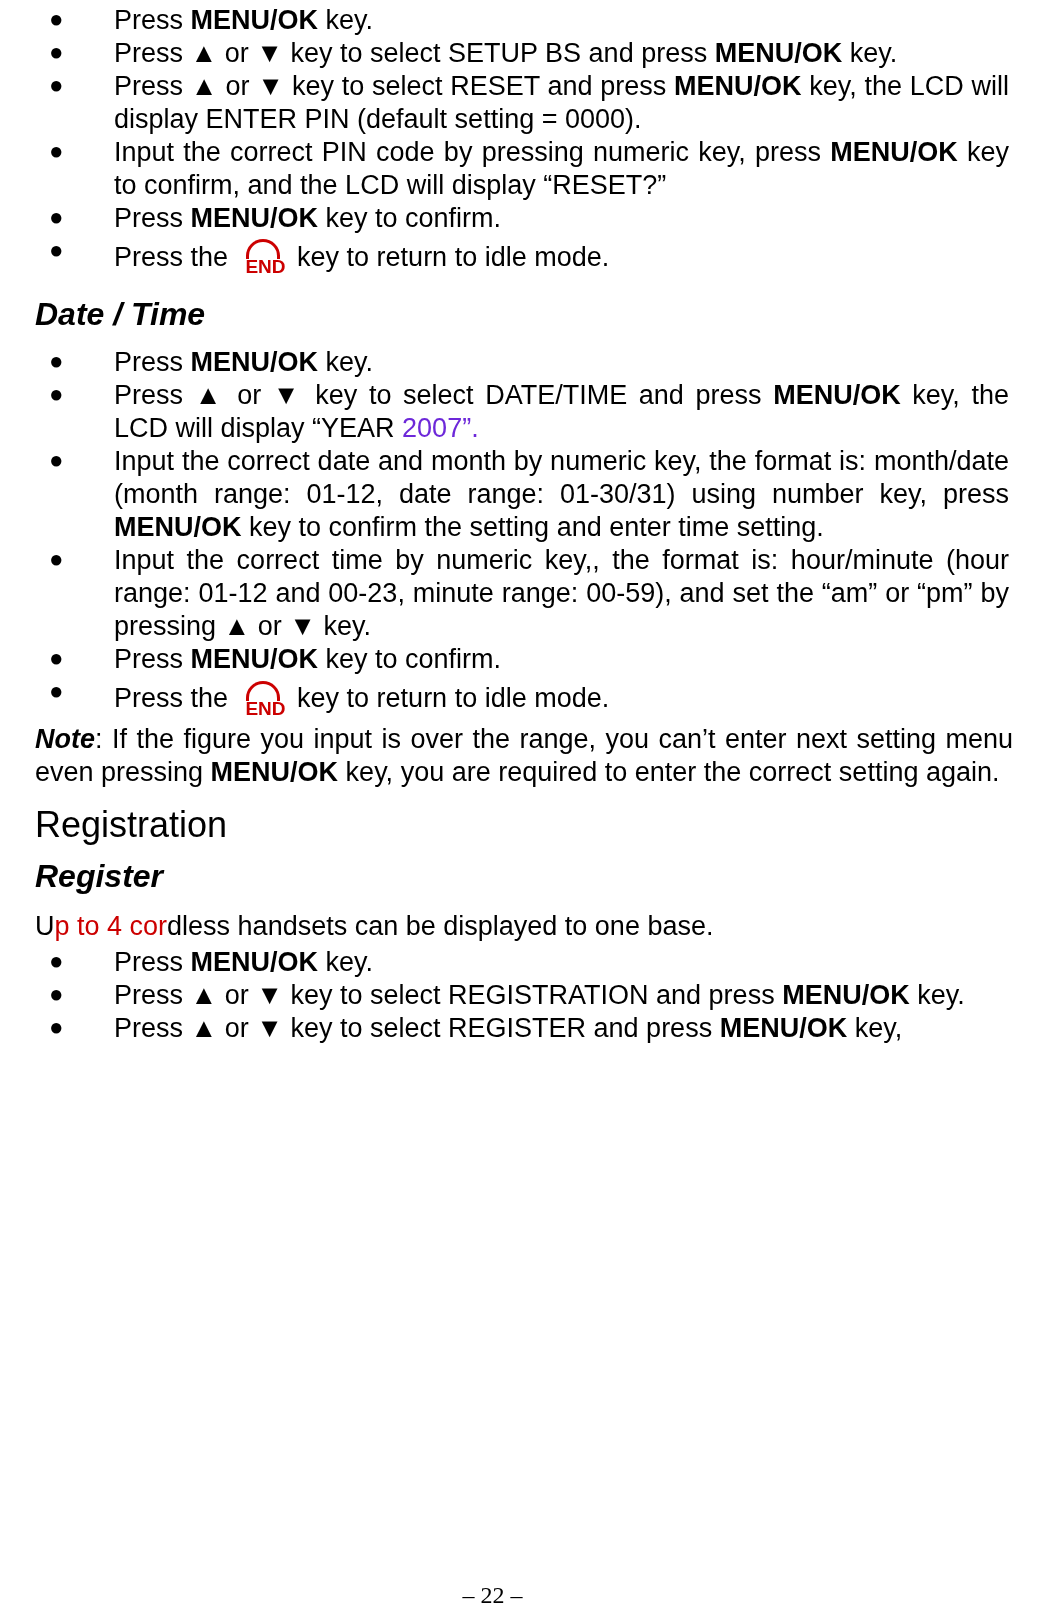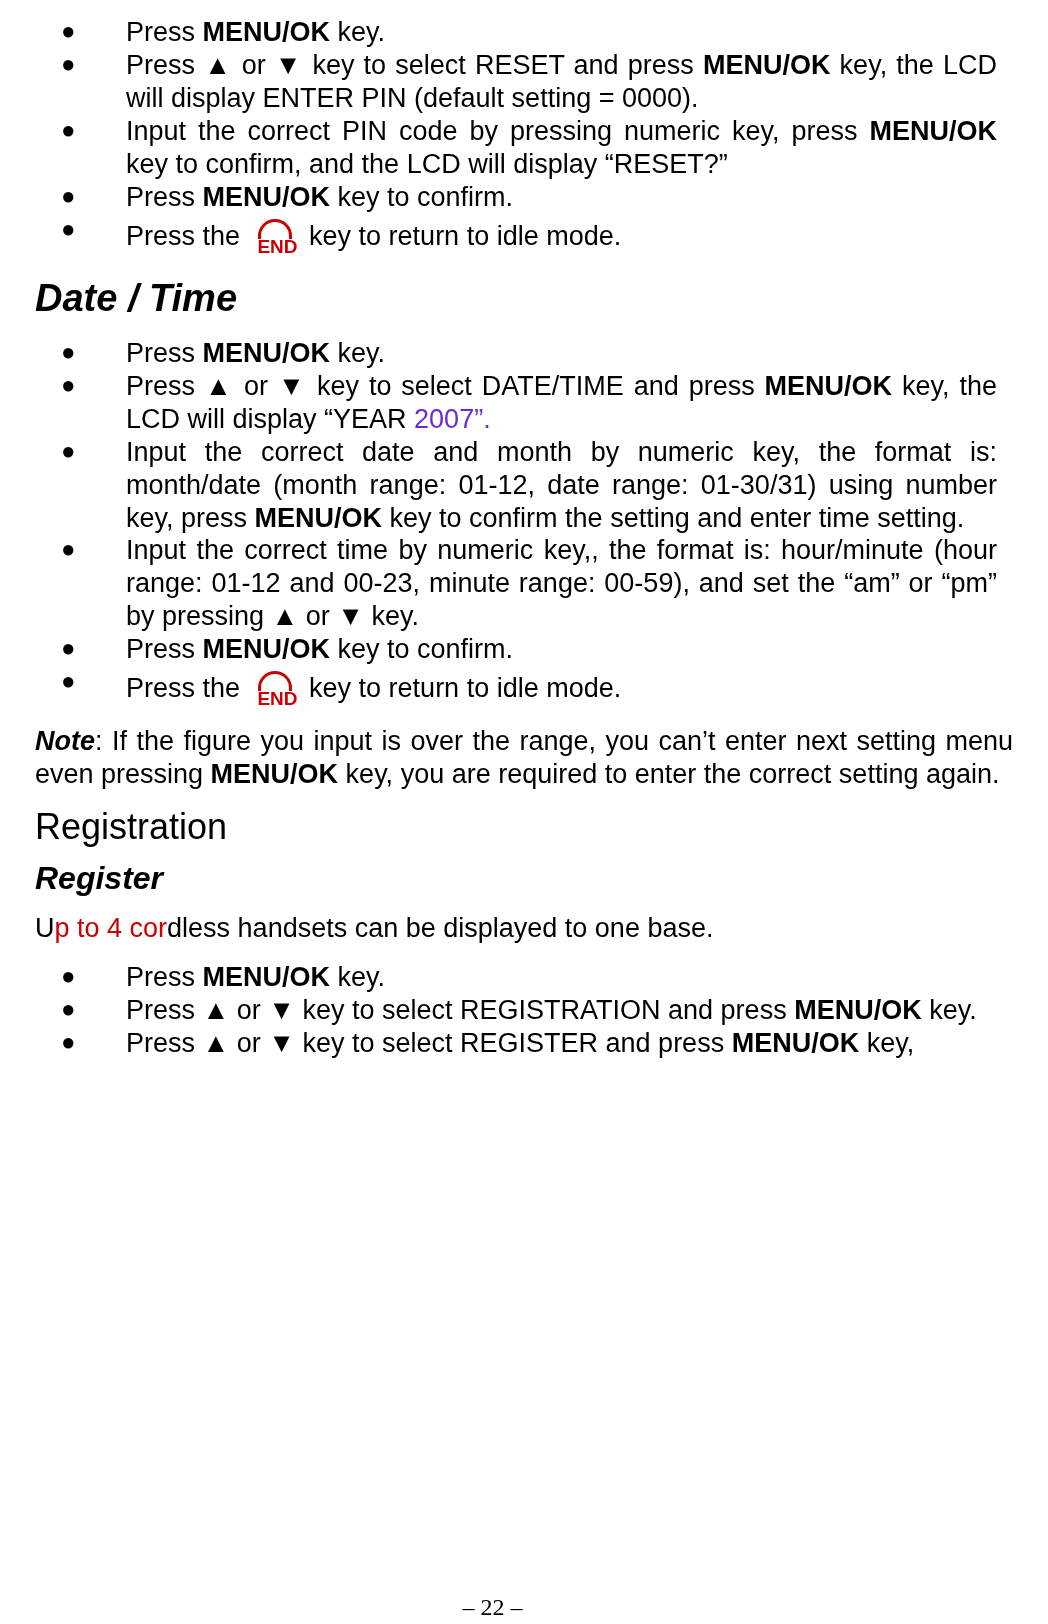--- a/index.html
+++ b/index.html
@@ -13,21 +13,21 @@
     box-sizing: border-box;
     padding: 0 35px 0 35px;
     font-family: "Trebuchet MS", "Lucida Sans", Verdana, sans-serif;
     font-size: 27px;
     line-height: 1.22;
     color: #000;
     position: relative;
   }
   ul.bullets {
     list-style: none;
-    margin: 16px;
+    margin: 4px;
     padding: 0;
   }
   ul.bullets > li {
     position: relative;
     padding-left: 75px;
     text-align: justify;
     margin: 0;
   }
   ul.bullets > li::before {
     content: "●";
@@ -37,21 +37,21 @@
     font-size: 24px;
   }
   .b { font-weight: bold; }
   .ital { font-style: italic; }
   .red { color: #6d28d9; }
   .red-range { color: #c00; }
   h2.section {
     font-family: "Trebuchet MS", Verdana, sans-serif;
     font-weight: bold;
     font-style: italic;
-    font-size: 38px;
+    font-size: 32px;
     margin: 18px 0 12px 0;
   }
   h2.plain-section {
     font-weight: normal;
     font-style: normal;
     font-size: 36px;
     margin: 14px 0 2px 0;
     font-family: "Trebuchet MS", Verdana, sans-serif;
   }
   h3.subsection {
@@ -110,20 +110,21 @@
     font-family: "Times New Roman", serif;
   }
 </style>
 </head>
 <body>
 
 <div class="page">
 
   <ul class="bullets">
     <li><span>Press </span><span class="b">MENU/OK</span><span> key.</span></li>
+    <li><span>Press ▲ or ▼ key to select SETUP BS and press </span><span class="b">MENU/OK</span><span> key.</span></li>
     <li><span>Press ▲ or ▼ key to select RESET and press </span><span class="b">MENU/OK</span><span> key, the LCD will display ENTER PIN (default setting = 0000).</span></li>
     <li><span>Input the correct PIN code by pressing numeric key, press </span><span class="b">MENU/OK</span><span> key to confirm, and the LCD will display “RESET?”</span></li>
     <li><span>Press </span><span class="b">MENU/OK</span><span> key to confirm.</span></li>
     <li style="padding-top:6px;padding-bottom:2px;"><span>Press the </span><span class="end-icon"><span class="arc"></span><span class="txt">END</span></span><span> key to return to idle mode.</span></li>
   </ul>
 
   <h2 class="section">Date / Time</h2>
 
 
   <ul class="bullets">

